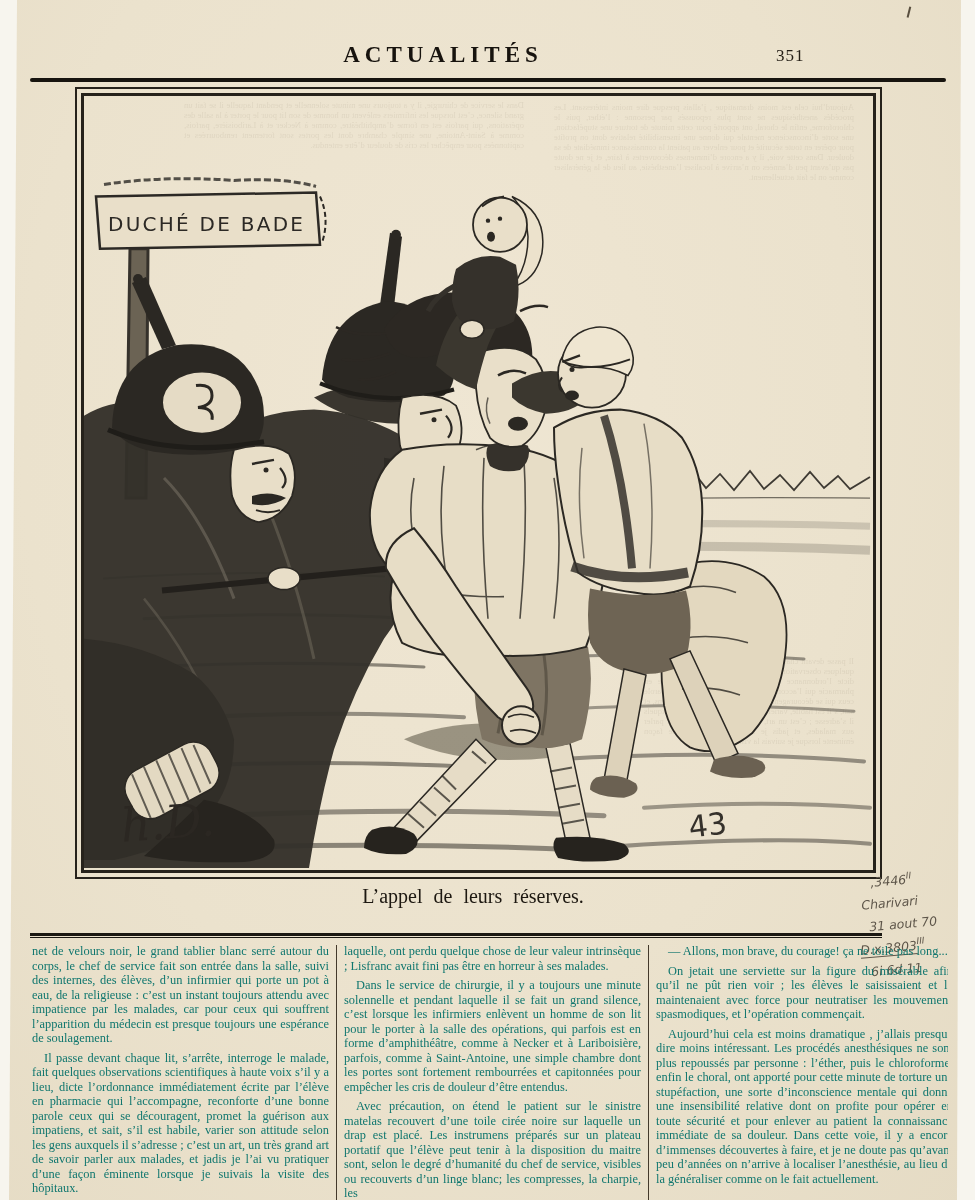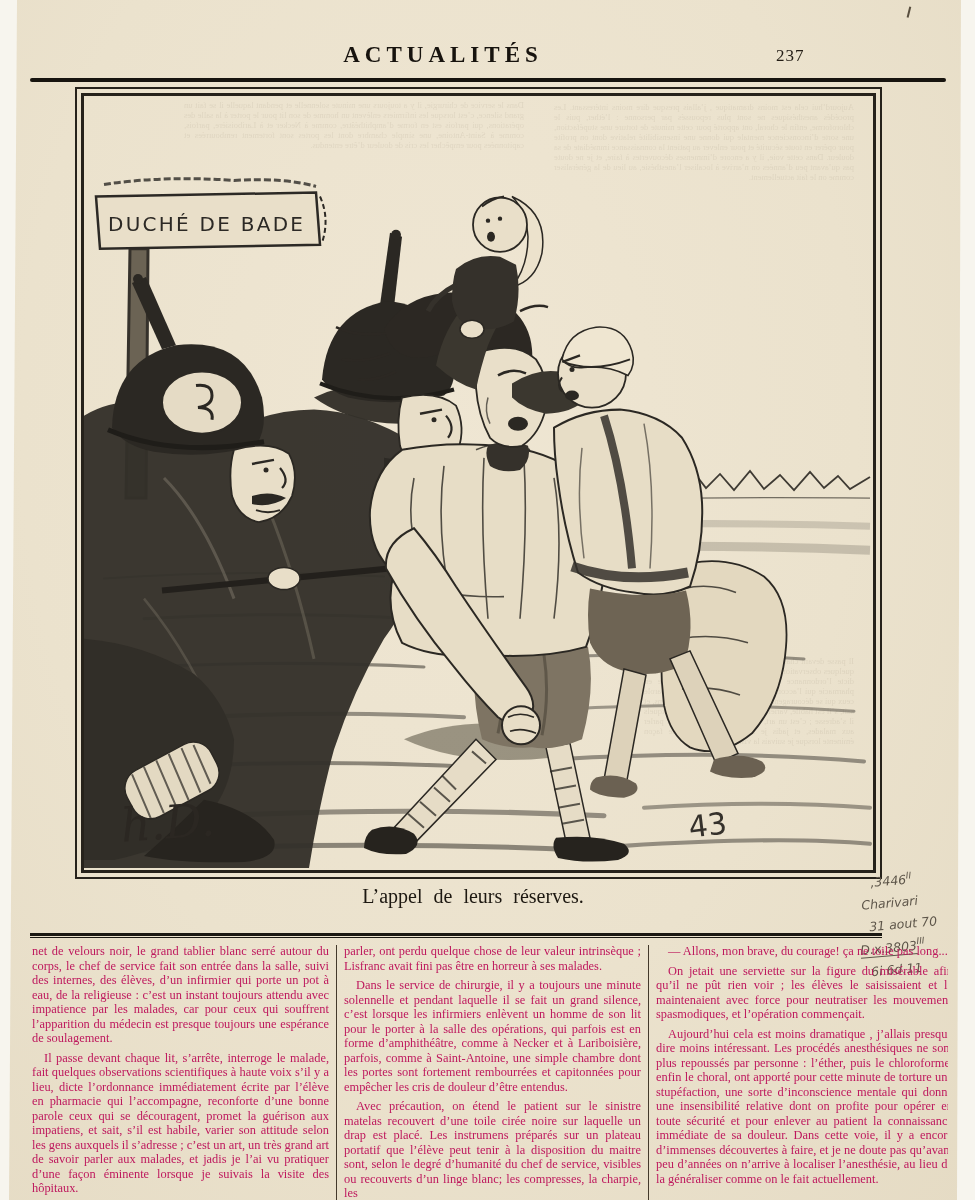--- a/index.html
+++ b/index.html
@@ -42,34 +42,34 @@
   .ann-line{white-space:nowrap;}
   .ann-line .sup{font-size:9px;vertical-align:super;}
   .ann-0{margin-left:16px;}
   .ann-1{margin-left:5px;}
   .ann-2{margin-left:11px;}
   .ann-3{margin-left:0;}
   .ann-3 .underlined{border-bottom:1.5px solid #5e564a;}
   .ann-4{margin-left:9px;}
   .columns{
     position:absolute;left:32px;top:944px;width:916px;height:256px;
-    display:flex;overflow:hidden;color:#be185d;font-size:12.4px;line-height:14.5px;text-align:justify;
+    display:flex;overflow:hidden;color:#0f766e;font-size:12.4px;line-height:14.5px;text-align:justify;
   }
   .col{width:297px;flex:0 0 auto;}
   .col-sep{width:1px;flex:0 0 auto;background:#43392b;margin:1px 7px 0 7px;}
   .col p{margin:0 0 5px 0;text-indent:12px;}
   .col p.cont{text-indent:0;}
 </style>
 </head>
 <body>
 
 <div class="paper"></div>
 
 <div class="masthead-title">ACTUALITÉS</div>
-<div class="page-number">237</div>
+<div class="page-number">351</div>
 <div class="corner-mark"></div>
 <div class="rule-top"></div>
 
 <div class="plate-frame">
   <div class="plate-inner">
 
     <div class="bleed" style="left:470px;top:6px;width:300px;height:420px;">Aujourd’hui cela est moins dramatique , j’allais presque dire moins intéressant. Les procédés anesthésiques ne sont plus repoussés par personne : l’éther, puis le chloroforme, enfin le choral, ont apporté pour cette minute de torture une stupéfaction, une sorte d’inconscience mentale qui donne une insensibilité relative dont on profite pour opérer en toute sécurité et pour enlever au patient la connaissance immédiate de sa douleur. Dans cette voie, il y a encore d’immenses découvertes à faire, et je ne doute pas qu’avant peu d’années on n’arrive à localiser l’anesthésie, au lieu de la généraliser comme on le fait actuellement.</div>
     <div class="bleed" style="left:100px;top:4px;width:340px;height:170px;">Dans le service de chirurgie, il y a toujours une minute solennelle et pendant laquelle il se fait un grand silence, c’est lorsque les infirmiers enlèvent un homme de son lit pour le porter à la salle des opérations, qui parfois est en forme d’amphithéâtre, comme à Necker et à Lariboisière, parfois, comme à Saint-Antoine, une simple chambre dont les portes sont fortement rembourrées et capitonnées pour empêcher les cris de douleur d’être entendus.</div>
     <div class="bleed" style="left:560px;top:560px;width:210px;height:190px;">Il passe devant chaque lit, s’arrête, interroge le malade, fait quelques observations scientifiques à haute voix s’il y a lieu, dicte l’ordonnance immédiatement écrite par l’élève en pharmacie qui l’accompagne, reconforte d’une bonne parole ceux qui se découragent, promet la guérison aux impatiens, et sait, s’il est habile, varier son attitude selon les gens auxquels il s’adresse ; c’est un art, un très grand art de savoir parler aux malades, et jadis je l’ai vu pratiquer d’une façon éminente lorsque je suivais la visite des hôpitaux.</div>
     <div class="bleed" style="left:300px;top:440px;width:180px;height:280px;opacity:.07;">Avec précaution, on étend le patient sur le sinistre matelas recouvert d’une toile cirée noire sur laquelle un drap est placé. Les instrumens préparés sur un plateau portatif que l’élève peut tenir à la disposition du maitre sont, selon le degré d’humanité du chef de service, visibles ou recouverts d’un linge blanc; les compresses, la charpie, les</div>
@@ -261,21 +261,21 @@
 <div class="rule-mid"></div>
 
 <div class="columns">
   <div class="col">
     <p class="cont">net de velours noir, le grand tablier blanc serré autour du corps, le chef de service fait son entrée dans la salle, suivi des internes, des élèves, d’un infirmier qui porte un pot à eau, de la religieuse : c’est un instant toujours attendu avec impatience par les malades, car pour ceux qui souffrent l’apparition du médecin est presque toujours une espérance de soulagement.</p>
     <p>Il passe devant chaque lit, s’arrête, interroge le malade, fait quelques observations scientifiques à haute voix s’il y a lieu, dicte l’ordonnance immédiatement écrite par l’élève en pharmacie qui l’accompagne, reconforte d’une bonne parole ceux qui se découragent, promet la guérison aux impatiens, et sait, s’il est habile, varier son attitude selon les gens auxquels il s’adresse ; c’est un art, un très grand art de savoir parler aux malades, et jadis je l’ai vu pratiquer d’une façon éminente lorsque je suivais la visite des hôpitaux.</p>
 
   </div>
   <div class="col-sep"></div>
   <div class="col">
-    <p class="cont">parler, ont perdu quelque chose de leur valeur intrinsèque ; Lisfranc avait fini pas être en horreur à ses malades.</p>
+    <p class="cont">laquelle, ont perdu quelque chose de leur valeur intrinsèque ; Lisfranc avait fini pas être en horreur à ses malades.</p>
     <p>Dans le service de chirurgie, il y a toujours une minute solennelle et pendant laquelle il se fait un grand silence, c’est lorsque les infirmiers enlèvent un homme de son lit pour le porter à la salle des opérations, qui parfois est en forme d’amphithéâtre, comme à Necker et à Lariboisière, parfois, comme à Saint-Antoine, une simple chambre dont les portes sont fortement rembourrées et capitonnées pour empêcher les cris de douleur d’être entendus.</p>
     <p>Avec précaution, on étend le patient sur le sinistre matelas recouvert d’une toile cirée noire sur laquelle un drap est placé. Les instrumens préparés sur un plateau portatif que l’élève peut tenir à la disposition du maitre sont, selon le degré d’humanité du chef de service, visibles ou recouverts d’un linge blanc; les compresses, la charpie, les</p>
   </div>
   <div class="col-sep"></div>
   <div class="col">
     <p>— Allons, mon brave, du courage! ça ne toile pas long...</p>
     <p>On jetait une serviette sur la figure du misérable afin qu’il ne pût rien voir ; les élèves le saisissaient et le maintenaient avec force pour neutratiser les mouvemens spasmodiques, et l’opération commençait.</p>
     <p>Aujourd’hui cela est moins dramatique , j’allais presque dire moins intéressant. Les procédés anesthésiques ne sont plus repoussés par personne : l’éther, puis le chloroforme, enfin le choral, ont apporté pour cette minute de torture une stupéfaction, une sorte d’inconscience mentale qui donne une insensibilité relative dont on profite pour opérer en toute sécurité et pour enlever au patient la connaissance immédiate de sa douleur. Dans cette voie, il y a encore d’immenses découvertes à faire, et je ne doute pas qu’avant peu d’années on n’arrive à localiser l’anesthésie, au lieu de la généraliser comme on le fait actuellement.</p>
   </div>
 </div>

